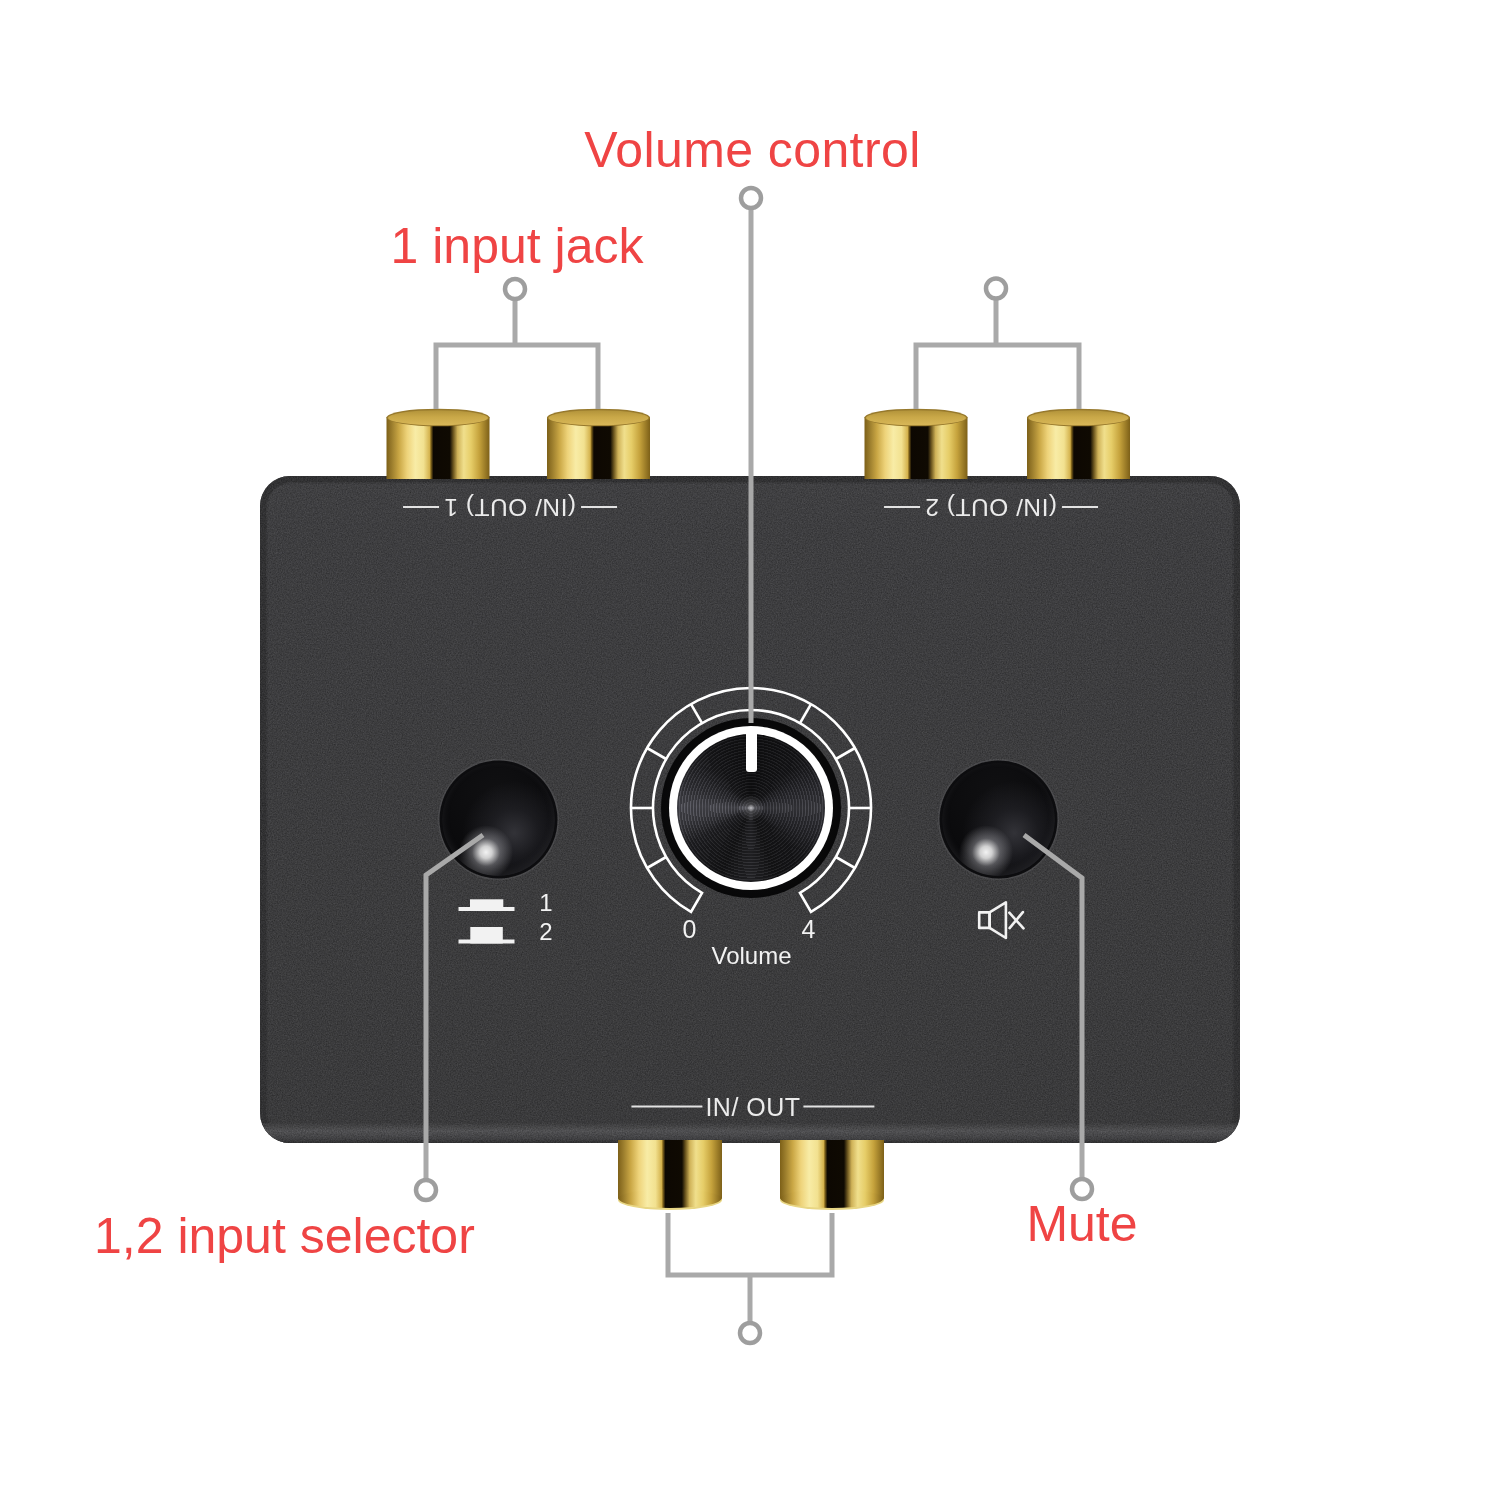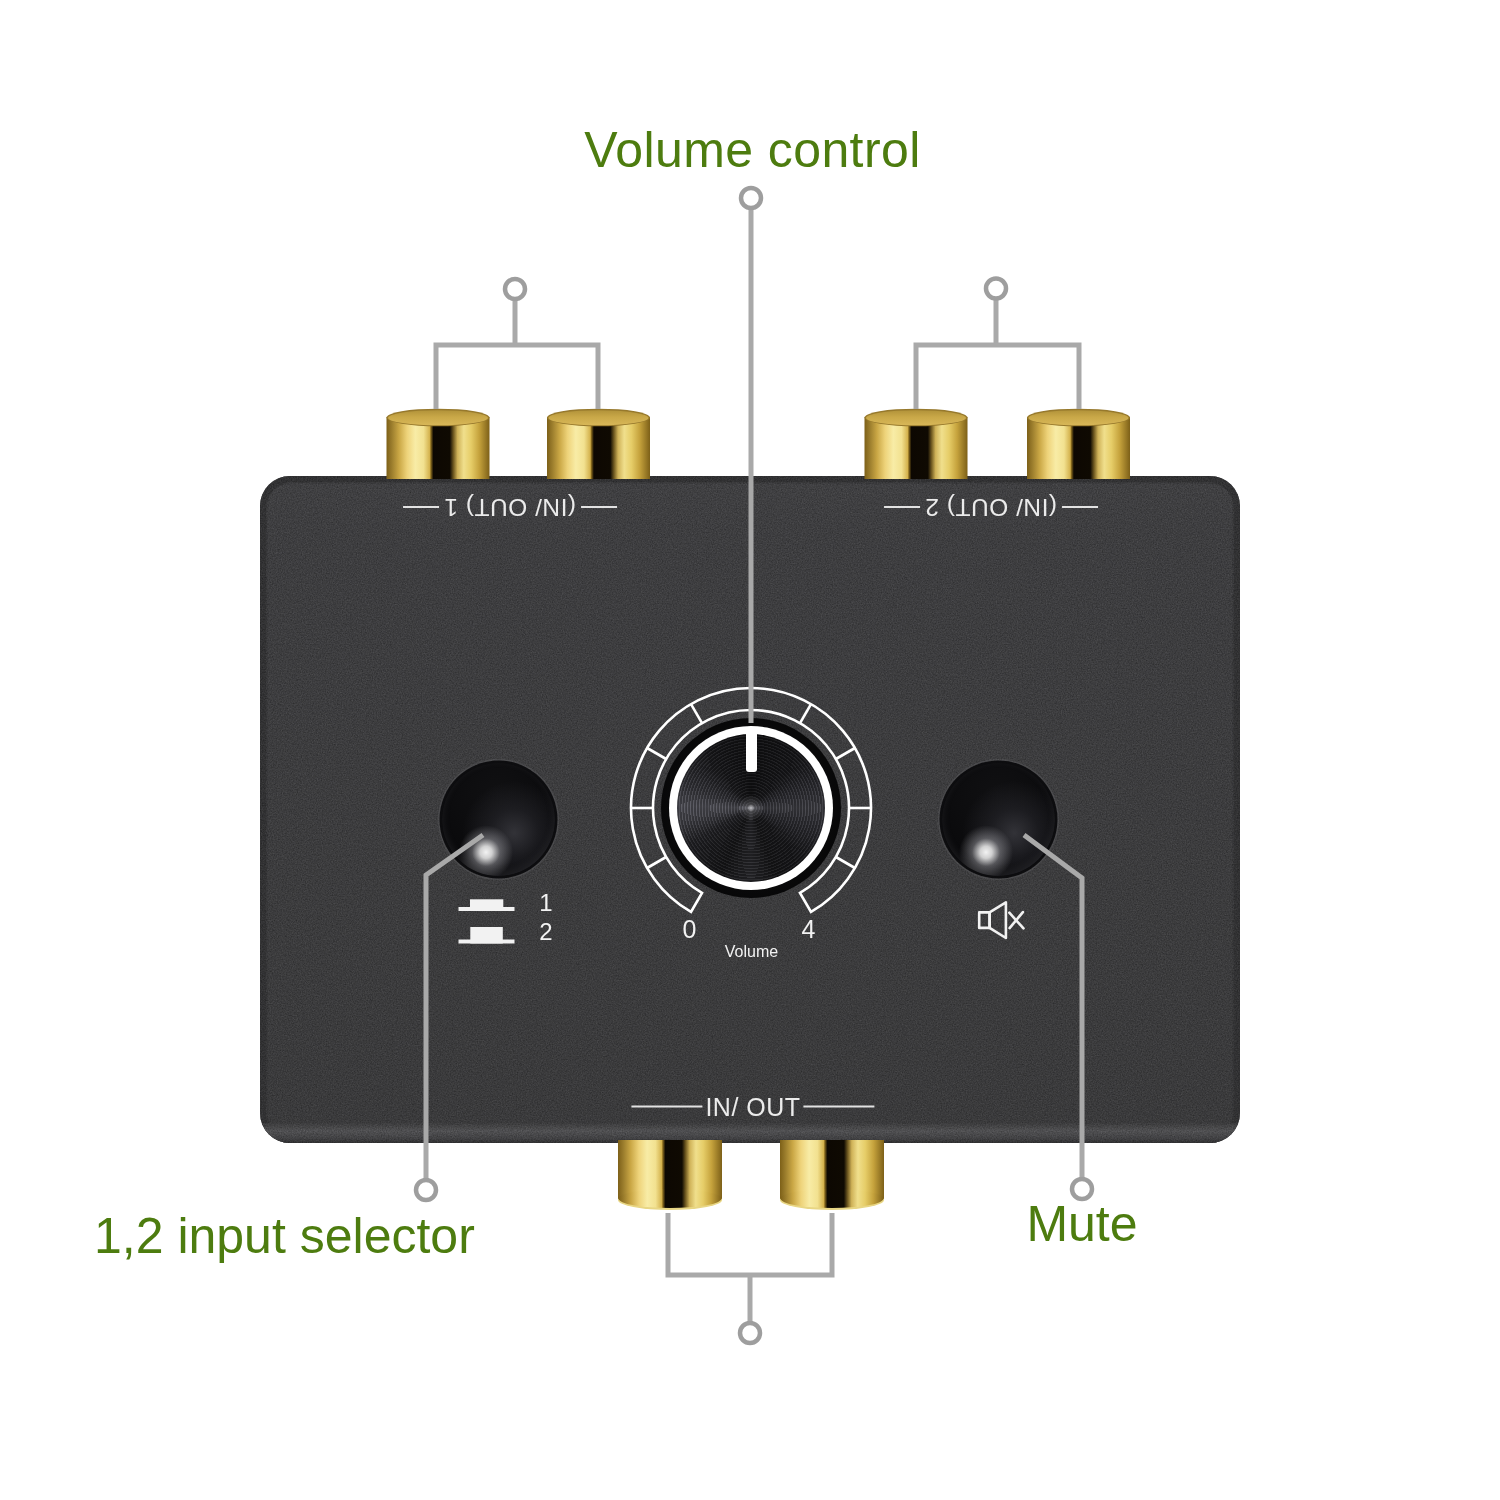--- a/index.html
+++ b/index.html
@@ -26,21 +26,21 @@
     background:
       radial-gradient(circle at 39% 79%, rgba(255,255,255,.95) 0px, rgba(255,255,255,.8) 6px, rgba(225,225,232,.32) 14px, rgba(190,190,200,0) 27px),
       radial-gradient(circle at 64% 62%, rgba(82,82,90,.55) 0px, rgba(60,60,68,.32) 24px, rgba(28,28,32,0) 52px),
       radial-gradient(circle at 48% 26%, #101012 0%, #09090b 75%);
     background-color:#09090b;
     box-shadow: 0 0 0 2.5px rgba(10,10,12,.95), 0 0 0 4px rgba(110,110,116,.28), inset 0 -3px 9px rgba(170,170,180,.12);}
   #selector-btn{left:442px;top:763px;}
   #mute-btn{left:942px;top:763px;}
   #callout-svg{z-index:8;}
 
-  .lbl{position:absolute;color:#4d7c0f;font-size:50px;line-height:1;white-space:nowrap;z-index:9;}
+  .lbl{position:absolute;color:#ef4444;font-size:50px;line-height:1;white-space:nowrap;z-index:9;}
   .lbl.center{transform:translateX(-50%);}
   .devtext{position:absolute;color:#ebebeb;z-index:9;white-space:nowrap;}
   .flipwrap{display:flex;align-items:center;transform:translate(-50%,-50%) rotate(180deg);}
   .dash{display:inline-block;height:2.5px;background:#e2e2e2;}
   .knoblbl{position:absolute;color:#f2f2f2;font-size:25px;line-height:1;z-index:9;transform:translateX(-50%);}
 </style>
 </head>
 <body>
 
 <div class="canvas">
@@ -194,20 +194,21 @@
       <circle cx="751" cy="198" r="10"></circle>
       <circle cx="515" cy="289" r="10"></circle>
       <circle cx="996" cy="288.5" r="10"></circle>
       <circle cx="426" cy="1190" r="10"></circle>
       <circle cx="1082" cy="1189" r="10"></circle>
       <circle cx="750" cy="1333" r="10"></circle>
     </g>
   </svg>
 
   <div class="lbl center" style="left:752.5px;top:125px;letter-spacing:0.4px;">Volume control</div>
+  <div class="lbl center" style="left:517px;top:221px;">1 input jack</div>
   <div class="lbl" style="left:94px;top:1211px;">1,2 input selector</div>
   <div class="lbl center" style="left:1082px;top:1199px;">Mute</div>
 
   <div class="devtext" style="left:510px;top:506.5px;font-size:24.5px;letter-spacing:0.5px;">
     <div class="flipwrap">
         <span class="dash" style="width:36px;margin-right:5px;"></span>
         <span>(IN/ OUT) 1</span>
         <span class="dash" style="width:36px;margin-left:5px;"></span>
       </div>
   </div>
@@ -221,17 +222,17 @@
   <div class="devtext" style="left:753px;top:1106.5px;font-size:25px;letter-spacing:0.5px;">
     <div class="flipwrap" style="transform:translate(-50%,-50%);justify-content:center;">
         <span class="dash" style="width:71px;margin-right:3px;"></span>
         <span>IN/ OUT</span>
         <span class="dash" style="width:71px;margin-left:3px;"></span>
       </div>
   </div>
 
   <div class="knoblbl" style="left:689.5px;top:917px;">0</div>
   <div class="knoblbl" style="left:808.5px;top:917px;">4</div>
-  <div class="knoblbl" style="left:751.5px;top:944px;font-size:16px;">Volume</div>
+  <div class="knoblbl" style="left:751.5px;top:944px;font-size:24px;">Volume</div>
   <div class="knoblbl" style="left:546px;top:891px;font-size:24px;">1</div>
   <div class="knoblbl" style="left:546px;top:919.5px;font-size:24px;">2</div>
 
 </div>
 
 </body></html>

